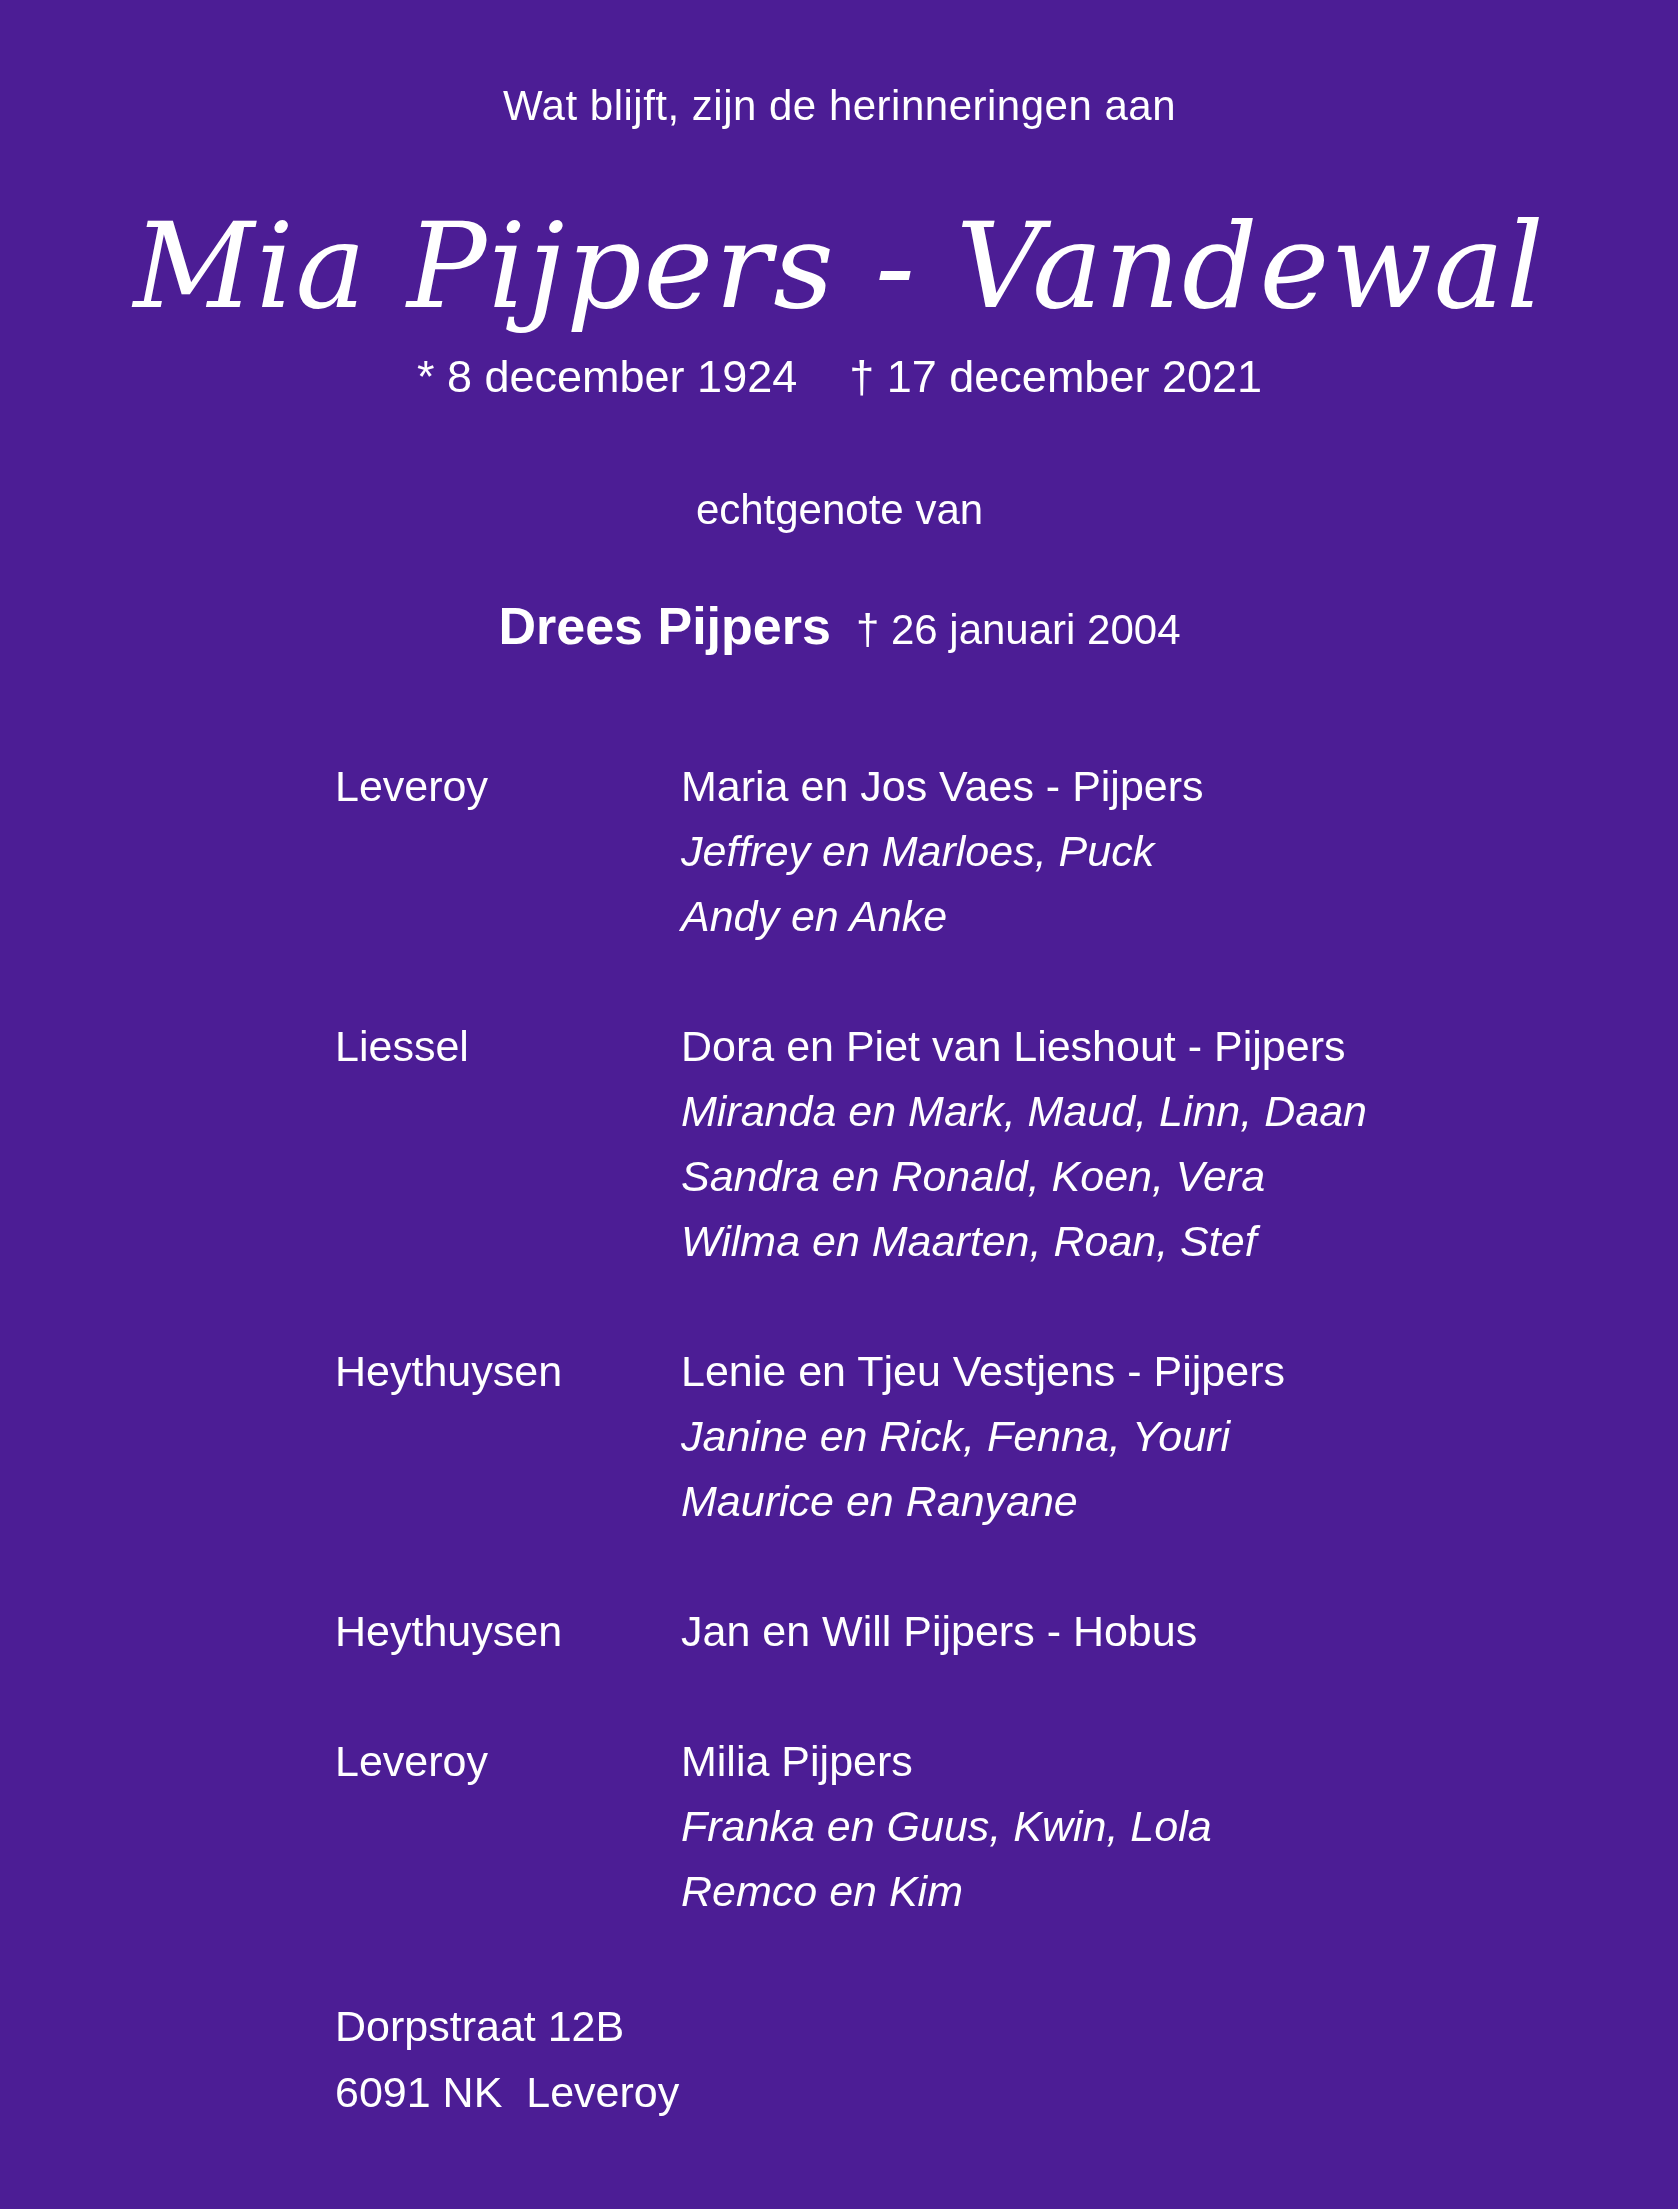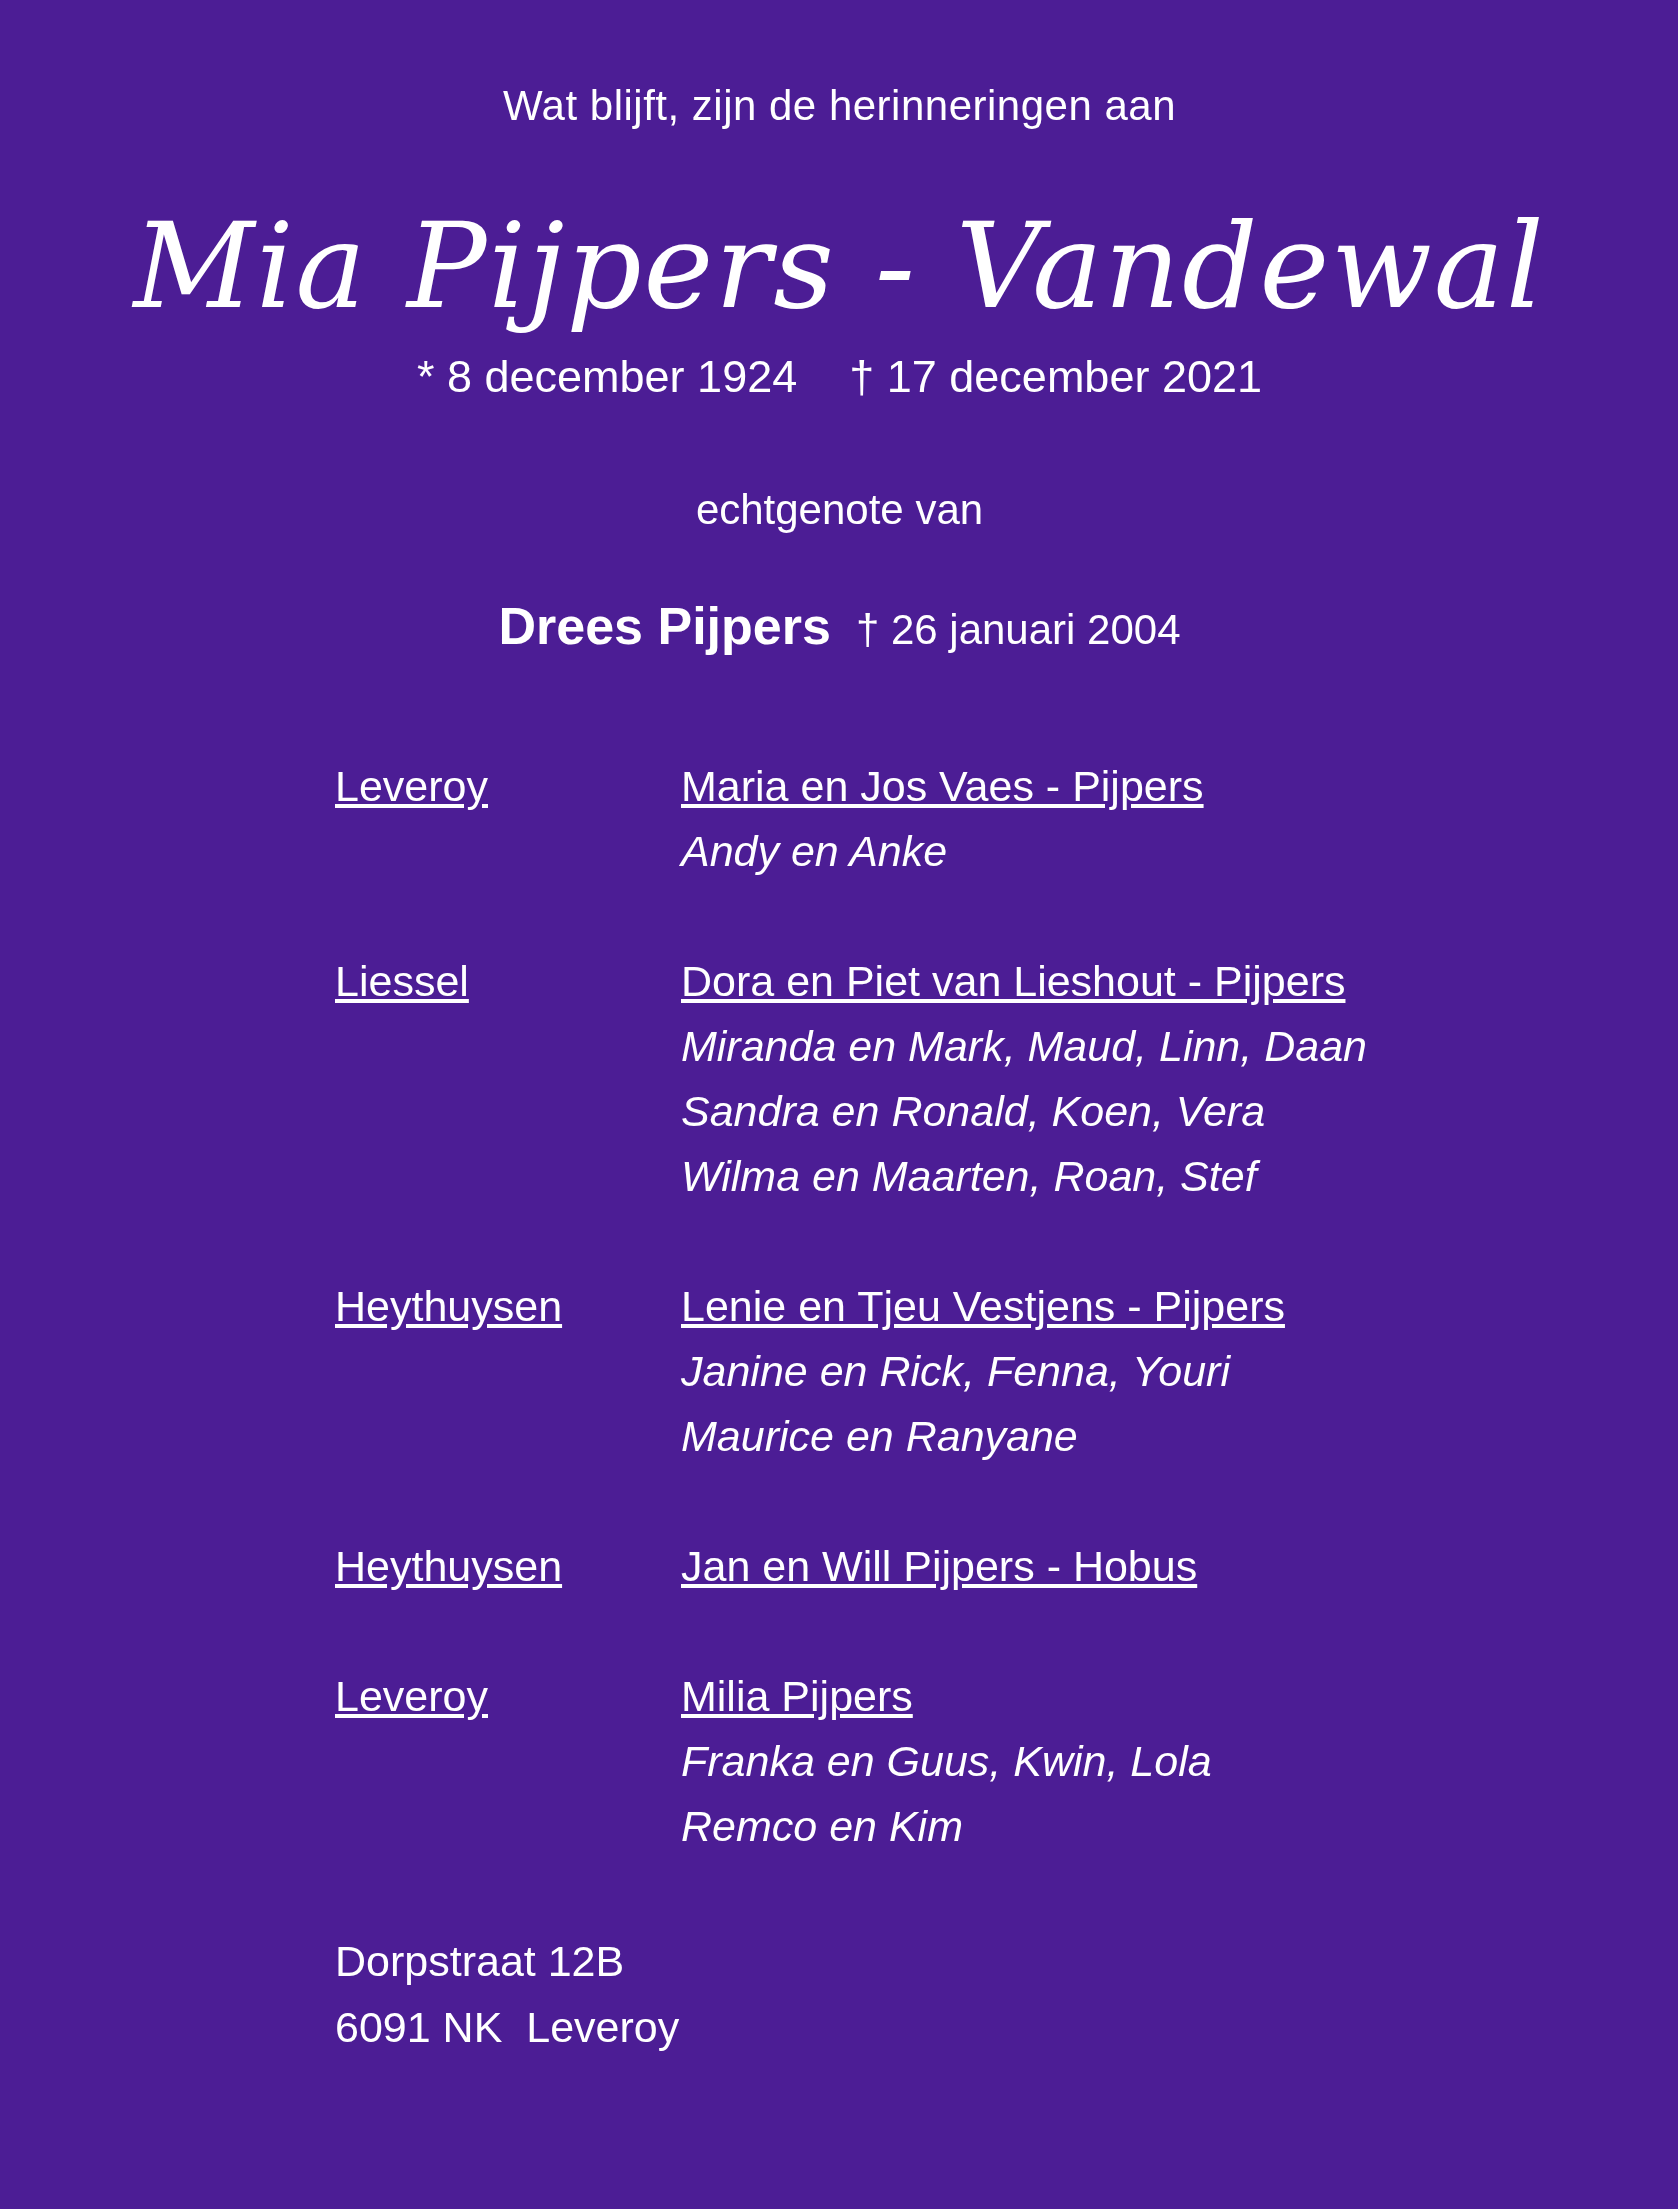--- a/index.html
+++ b/index.html
@@ -61,21 +61,20 @@
   .family-list {
     margin-top: 90px;
     padding-left: 335px;
     padding-right: 54px;
   }
   .family-block { margin-bottom: 65px; }
   .family-row {
     display: grid;
     grid-template-columns: 346px auto;
     align-items: baseline;
-    text-decoration: underline;
   }
   .family-line {
     font-size: 43px;
     line-height: 65px;
     white-space: nowrap;
   }
   .child-line {
     margin-left: 346px;
     font-style: italic;
   }
@@ -108,20 +107,21 @@
     <span class="spouse-name">Drees Pijpers</span>
     <span class="spouse-death">† 26 januari 2004</span>
   </div>
 
   <div class="family-list">
       <div class="family-block">
         <div class="family-row">
           <span class="family-line">Leveroy</span>
           <span class="family-line">Maria en Jos Vaes - Pijpers</span>
         </div>
+        <div class="family-line child-line">Jeffrey en Marloes, Puck</div>
         <div class="family-line child-line">Andy en Anke</div>
       </div>
       <div class="family-block">
         <div class="family-row">
           <span class="family-line">Liessel</span>
           <span class="family-line">Dora en Piet van Lieshout - Pijpers</span>
         </div>
         <div class="family-line child-line">Miranda en Mark, Maud, Linn, Daan</div>
         <div class="family-line child-line">Sandra en Ronald, Koen, Vera</div>
         <div class="family-line child-line">Wilma en Maarten, Roan, Stef</div>

